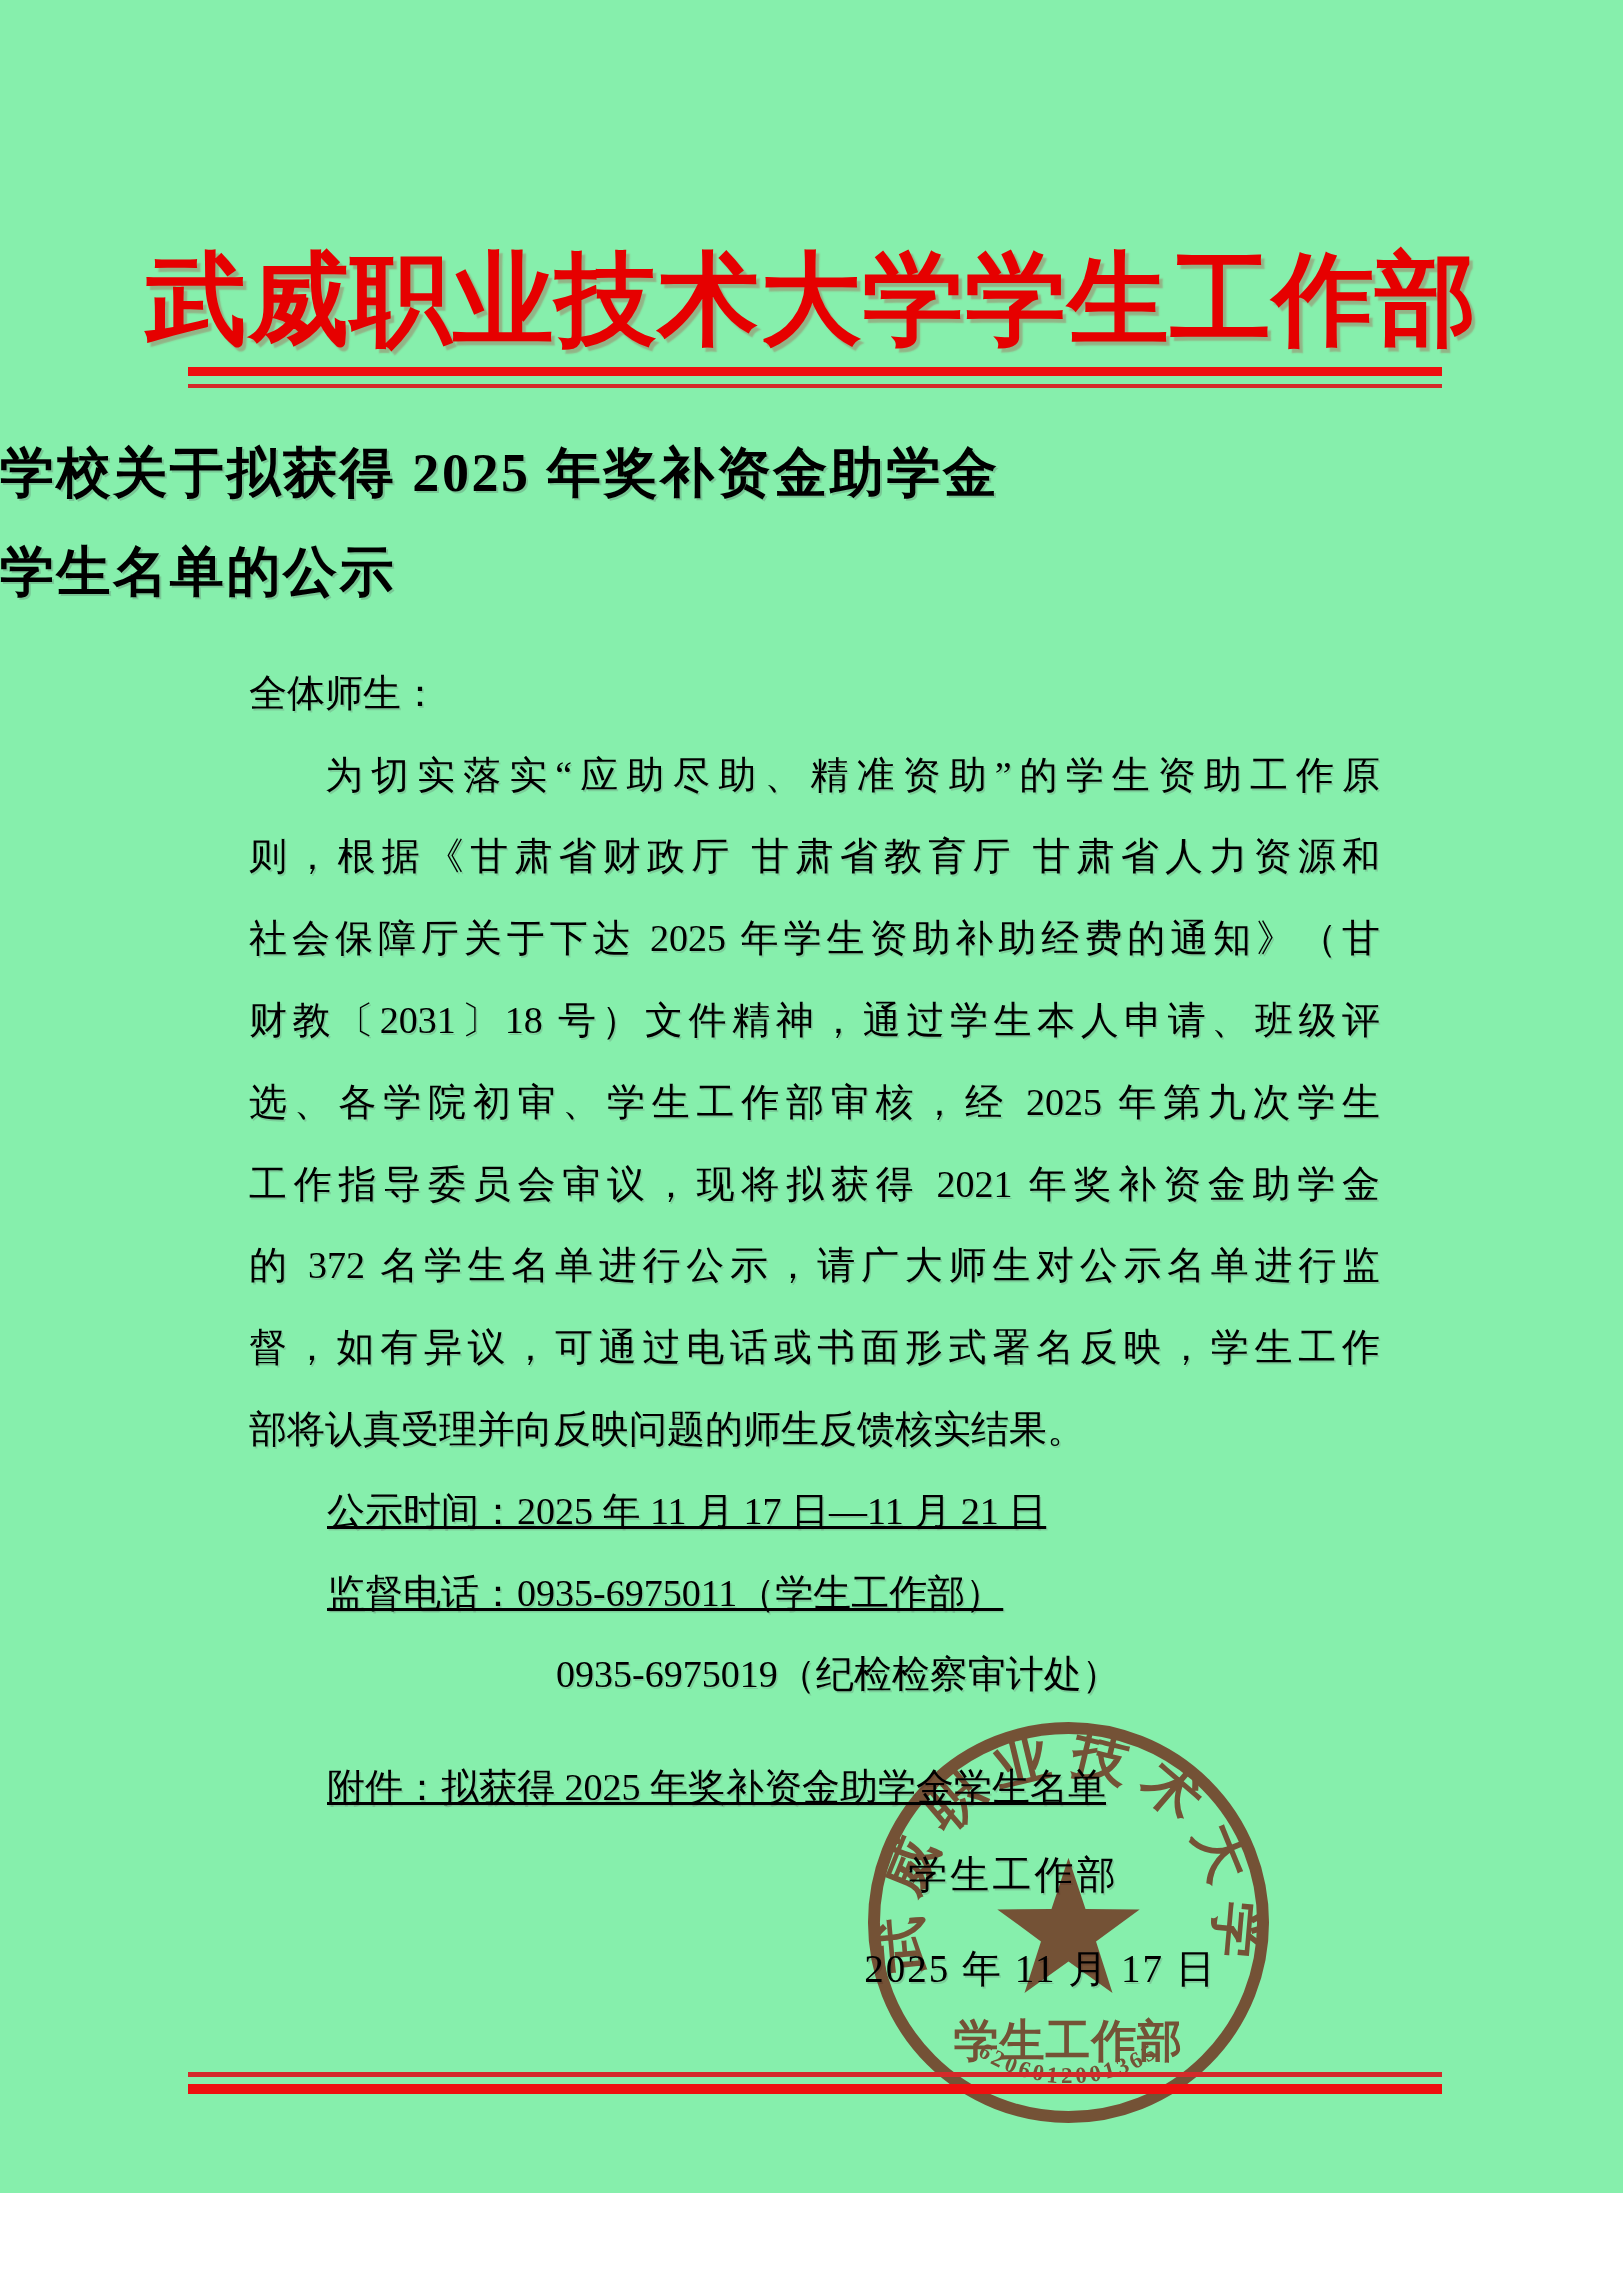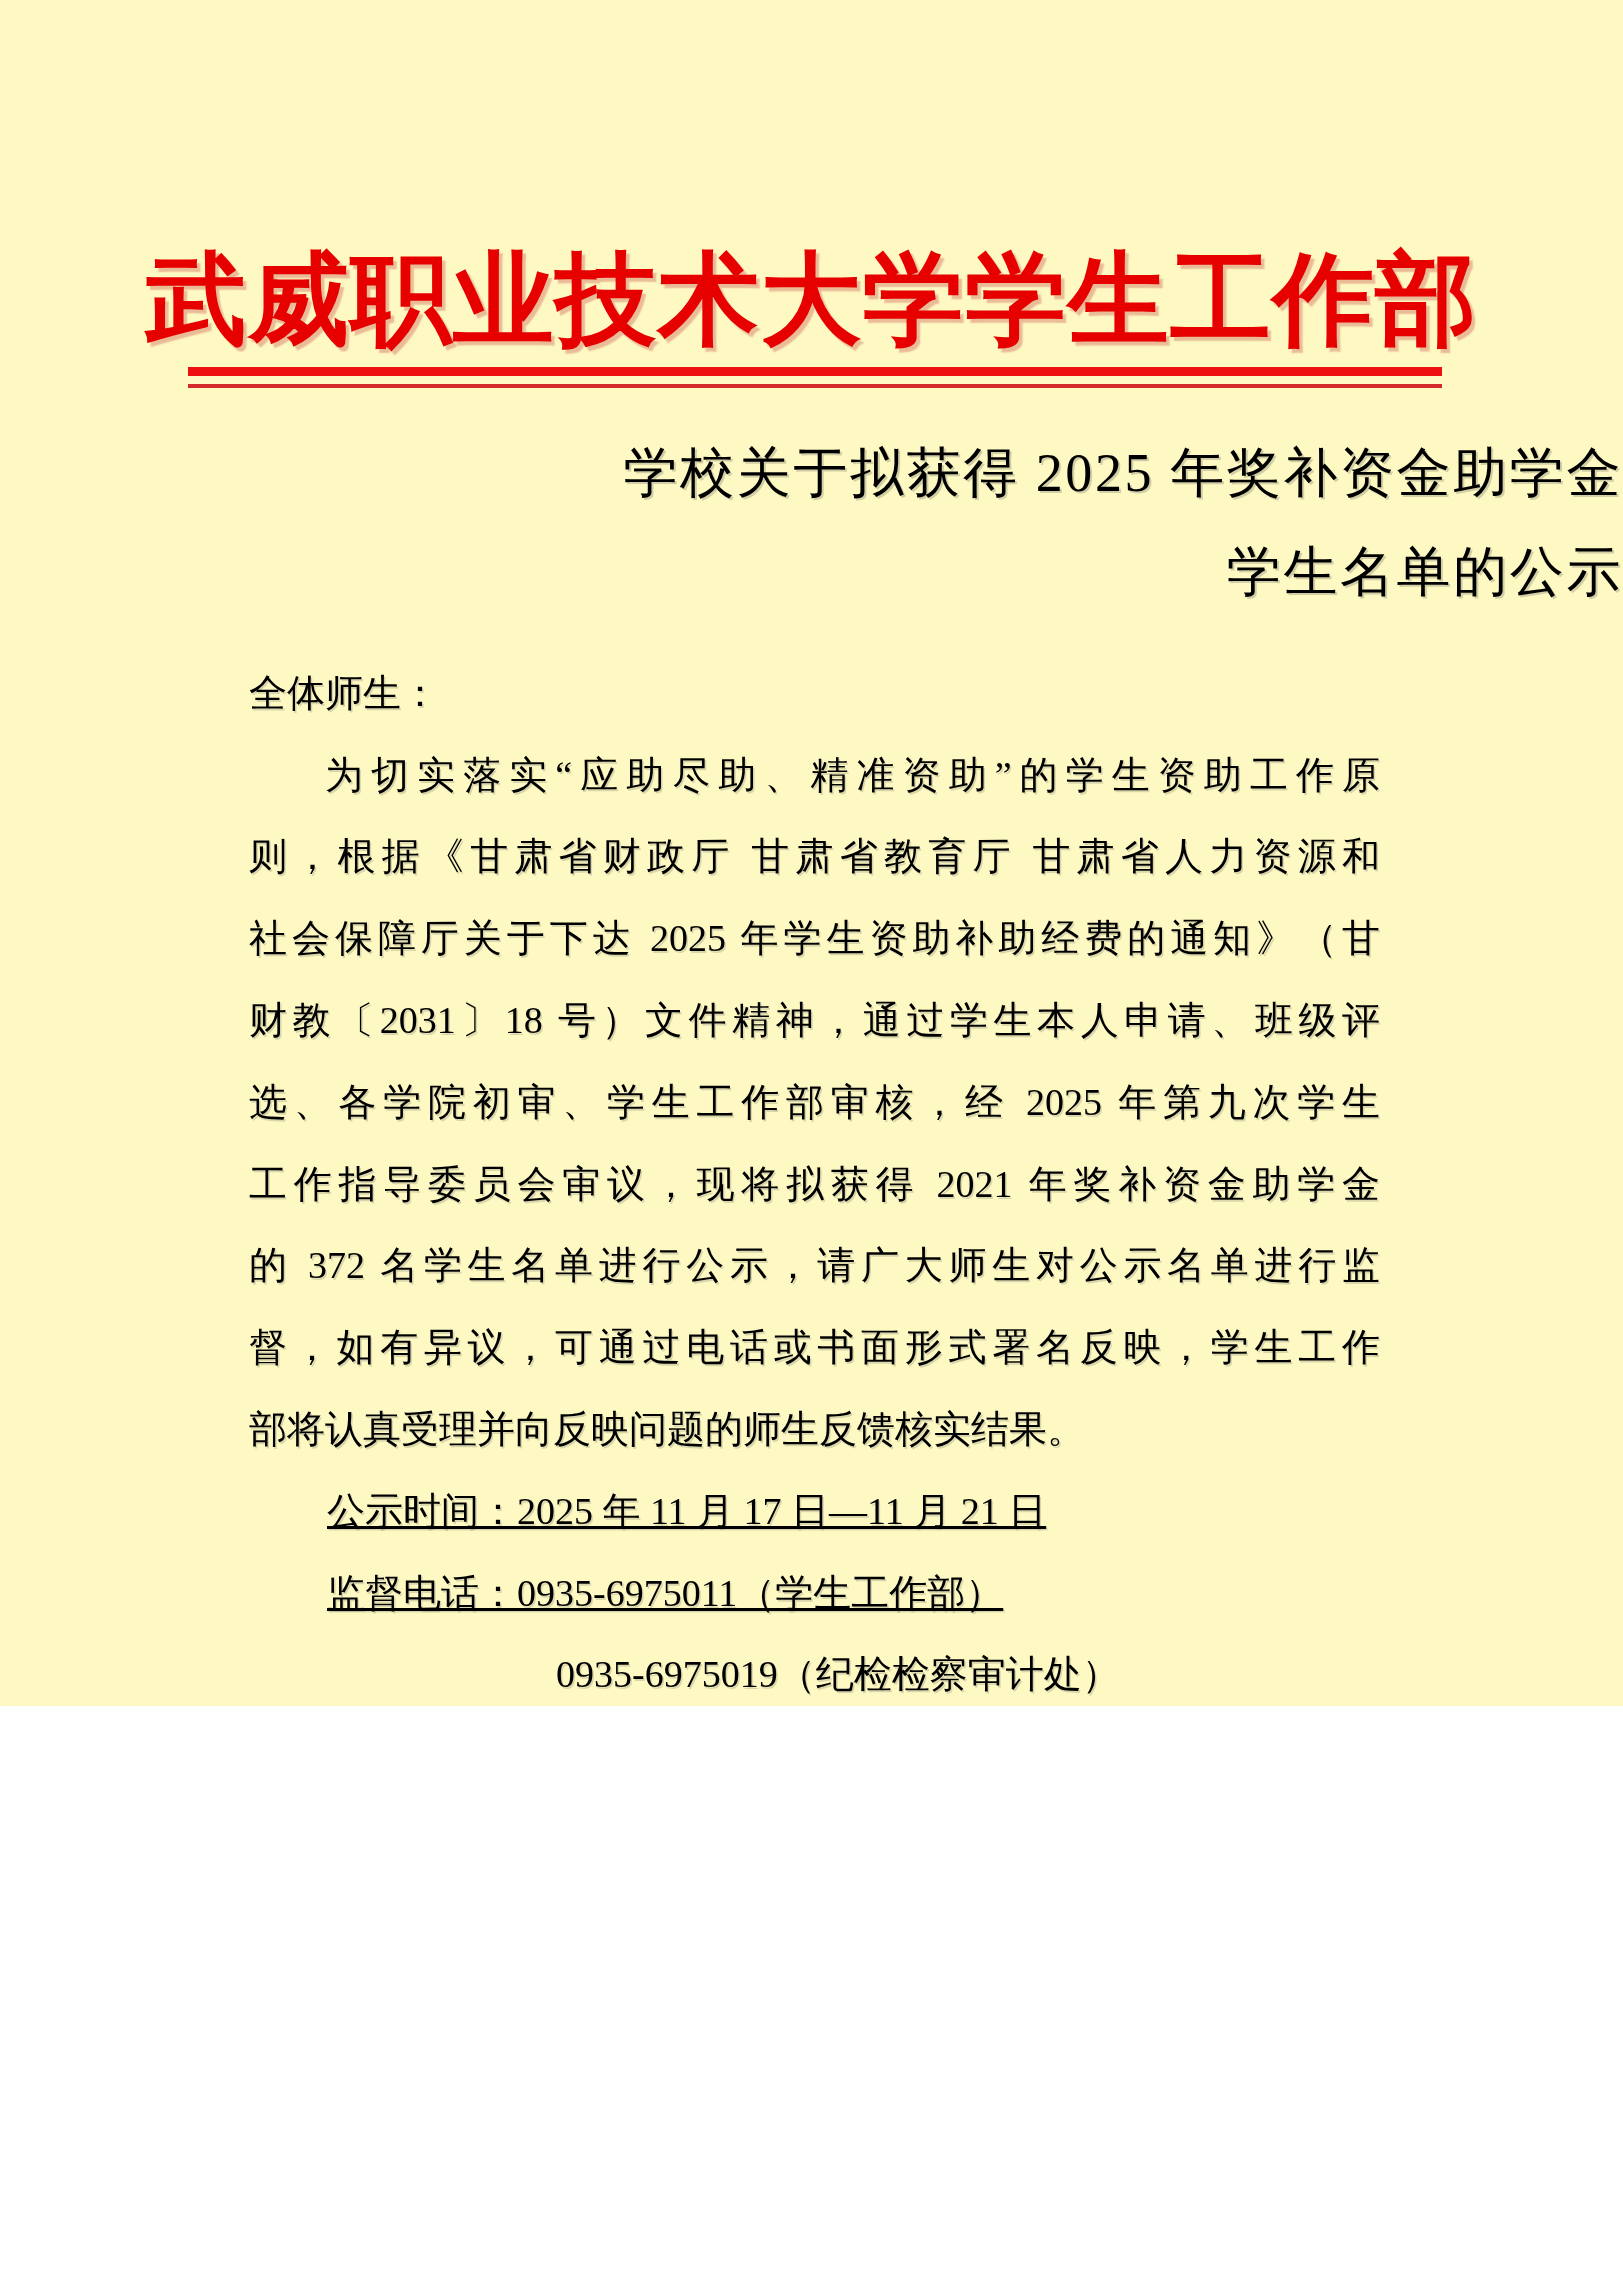--- a/index.html
+++ b/index.html
@@ -1,39 +1,39 @@
 <!DOCTYPE html>
 <html style="--header_red: #e60000; --rule_red: #ee0f0f; --rule_thin_red: #d42a2a; --stamp_red: #d9453c; --text_black: #000000;font-size:8.2px"><head>
 <meta charset="utf-8">
 <style>
   html,body{margin:0;padding:0;}
   body{
     width:1623px;height:2295px;background:#ffffff;position:relative;
     font-family:"Liberation Serif","DejaVu Serif",serif;
   }
-  .page{position:absolute;left:0;top:0;width:1623px;height:1706px;background:#fef9c3;overflow:hidden;}
+  .page{position:absolute;left:0;top:0;width:1623px;height:2193px;background:#86efac;overflow:hidden;}
 
   
   .masthead{
     position:absolute;top:244px;left:0;width:100%;text-align:center;
     font-size:101px;line-height:1.12;font-weight:bold;color:var(--header_red);
     letter-spacing:1.5px;white-space:nowrap;
     text-shadow:3.6px 4.1px 1.5px rgba(180,30,40,.28);
   }
 
   
   .rule{position:absolute;left:188px;width:1254px;}
   .rule.t1{top:367px;height:8.7px;background:var(--rule_red);}
   .rule.t2{top:384px;height:4.1px;background:var(--rule_thin_red);}
   .rule.b1{top:2072px;height:4.6px;background:var(--rule_thin_red);}
   .rule.b2{top:2084px;height:9.7px;background:var(--rule_red);}
 
   
   .doc-title{
-    position:absolute;left:0;width:100%;text-align:right;font-weight:normal;
+    position:absolute;left:0;width:100%;text-align:left;font-weight:bold;
     color:#000;font-size:54px;line-height:1.2;letter-spacing:2.6px;white-space:nowrap;
     text-shadow:2px 1.5px 0 rgba(80,80,80,.25);
   }
   .doc-title.l1{top:441px;}
   .doc-title.l2{top:540px;}
 
   
   .content{
     position:absolute;left:249px;top:0;width:1131px;height:2295px;
     font-size:38px;line-height:1.2;color:#000;

